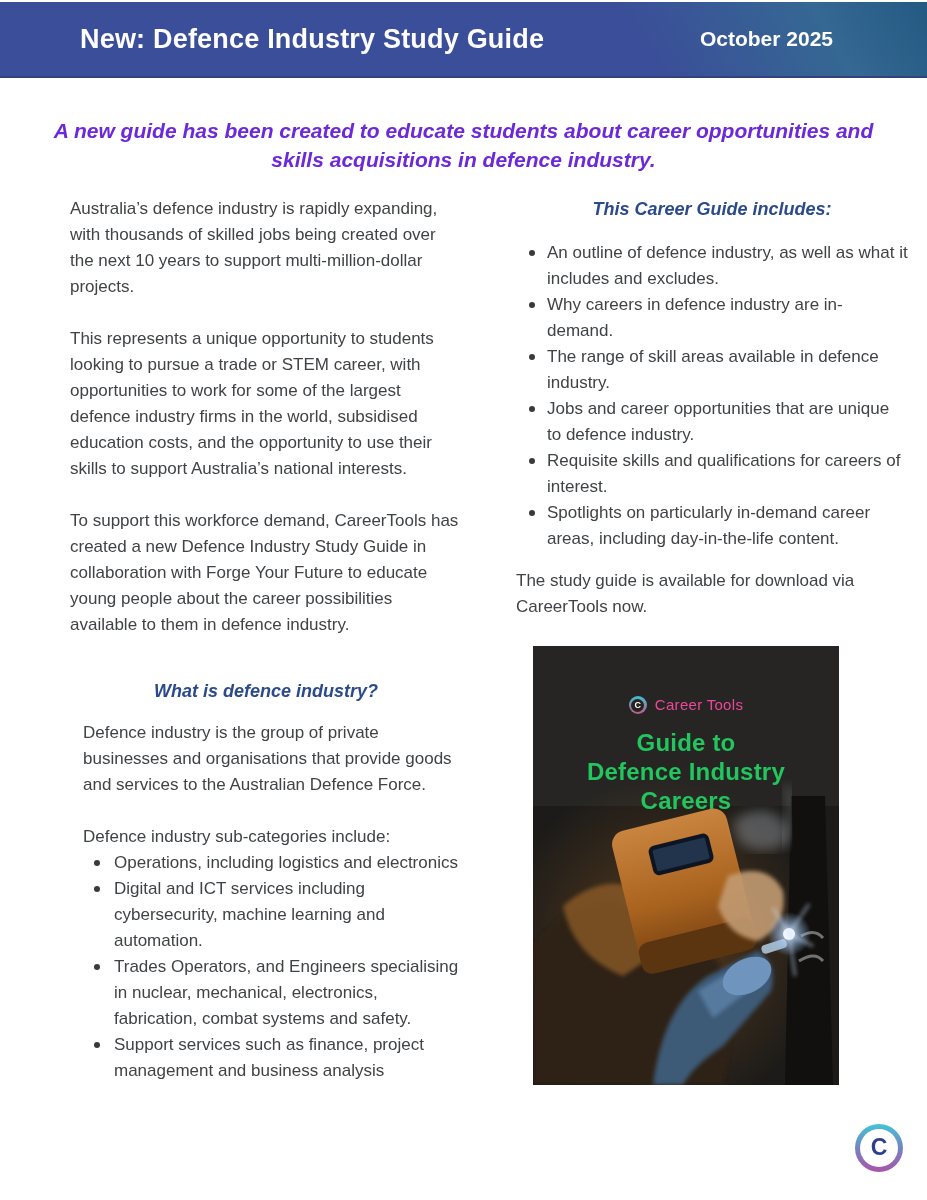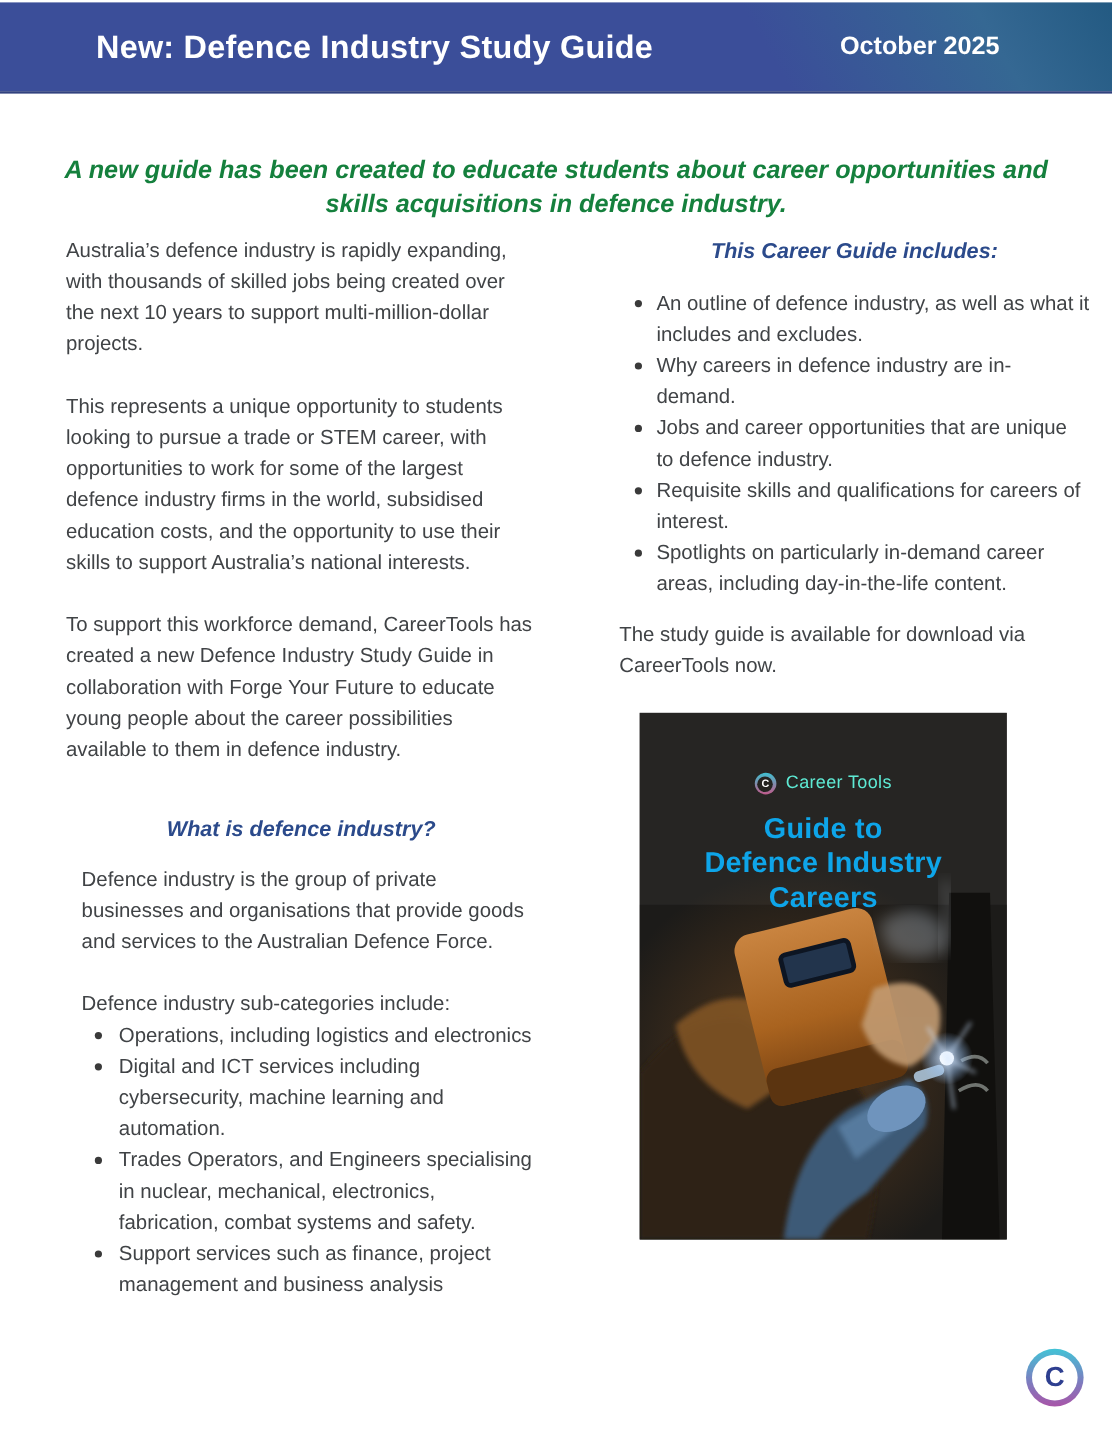--- a/index.html
+++ b/index.html
@@ -14,28 +14,28 @@
     background:linear-gradient(60deg, #3b4e99 0%, #3b4e99 68%, #356893 88%, #235a82 100%);
     border-bottom:2px solid #31427e;
     display:flex; align-items:center; justify-content:space-between;
     box-sizing:border-box; padding:0 94px 0 80px;
   }
   .topbar-title { color:#ffffff; font-size:27px; font-weight:bold; letter-spacing:.2px; }
   .topbar-date  { color:#ffffff; font-size:21px; font-weight:bold; }
 
   
   .headline {
-    position:absolute; left:26px; top:127px; width:875px;
-    text-align:center; color:#15803d; font-size:21px; font-weight:bold;
+    position:absolute; left:26px; top:116px; width:875px;
+    text-align:center; color:#6d28d9; font-size:21px; font-weight:bold;
     font-style:italic; line-height:29px;
   }
 
   
   .col { position:absolute; top:196px; font-size:17px; line-height:26px; }
-  .col-left  { left:55px;  width:392px; }
+  .col-left  { left:70px;  width:392px; }
   .col-right { left:516px; width:392px; }
   .col p { margin:0 0 26px 0; }
   .col p.no-gap { margin-bottom:0; }
   .indent { margin-left:13px !important; }
 
   .sec-heading {
     margin:0; color:#2b4a8b; font-size:18px; font-weight:bold; font-style:italic;
     text-align:center; line-height:26px;
   }
   .sec-heading.left-head { margin:40px 0 16px 0; }
@@ -66,24 +66,24 @@
   .badge {
     width:18px; height:18px; border-radius:50%;
     background:linear-gradient(180deg,#3ec0d0,#c05a8a);
     display:flex; align-items:center; justify-content:center;
   }
   .badge-inner {
     width:13px; height:13px; border-radius:50%; background:#242320;
     color:#ffffff; font-size:9px; font-weight:bold;
     display:flex; align-items:center; justify-content:center;
   }
-  .cover-brand { color:#5eead4; font-size:15px; font-weight:500; letter-spacing:.3px; }
+  .cover-brand { color:#ec4899; font-size:15px; font-weight:500; letter-spacing:.3px; }
   .cover-title {
     position:absolute; top:82px; left:0; width:100%;
-    text-align:center; color:#0ea5e9; font-size:24px; font-weight:bold; line-height:29px;
+    text-align:center; color:#22c55e; font-size:24px; font-weight:bold; line-height:29px;
     letter-spacing:.2px;
   }
 
   
   .footer-logo {
     position:absolute; left:855px; top:1124px; width:48px; height:48px; border-radius:50%;
     background:linear-gradient(180deg,#43c3d6 0%, #7a7fc0 55%, #a855a8 100%);
     display:flex; align-items:center; justify-content:center;
   }
   .footer-logo-inner {
@@ -121,20 +121,21 @@
       <li>Support services such as finance, project management and business analysis</li>
     </ul>
   </div>
 
   <div class="col col-right">
     <h3 class="sec-heading right-head">This Career Guide includes:</h3>
 
     <ul class="bullets">
       <li>An outline of defence industry, as well as what it includes and excludes.</li>
       <li>Why careers in defence industry are in-demand.</li>
+      <li>The range of skill areas available in defence industry.</li>
       <li>Jobs and career opportunities that are unique to defence industry.</li>
       <li>Requisite skills and qualifications for careers of interest.</li>
       <li>Spotlights on particularly in-demand career areas, including day-in-the-life content.</li>
     </ul>
 
     <p>The study guide is available for download via CareerTools now.</p>
 
     <div class="cover">
 
       <svg width="306" height="439" viewBox="0 0 306 439">

